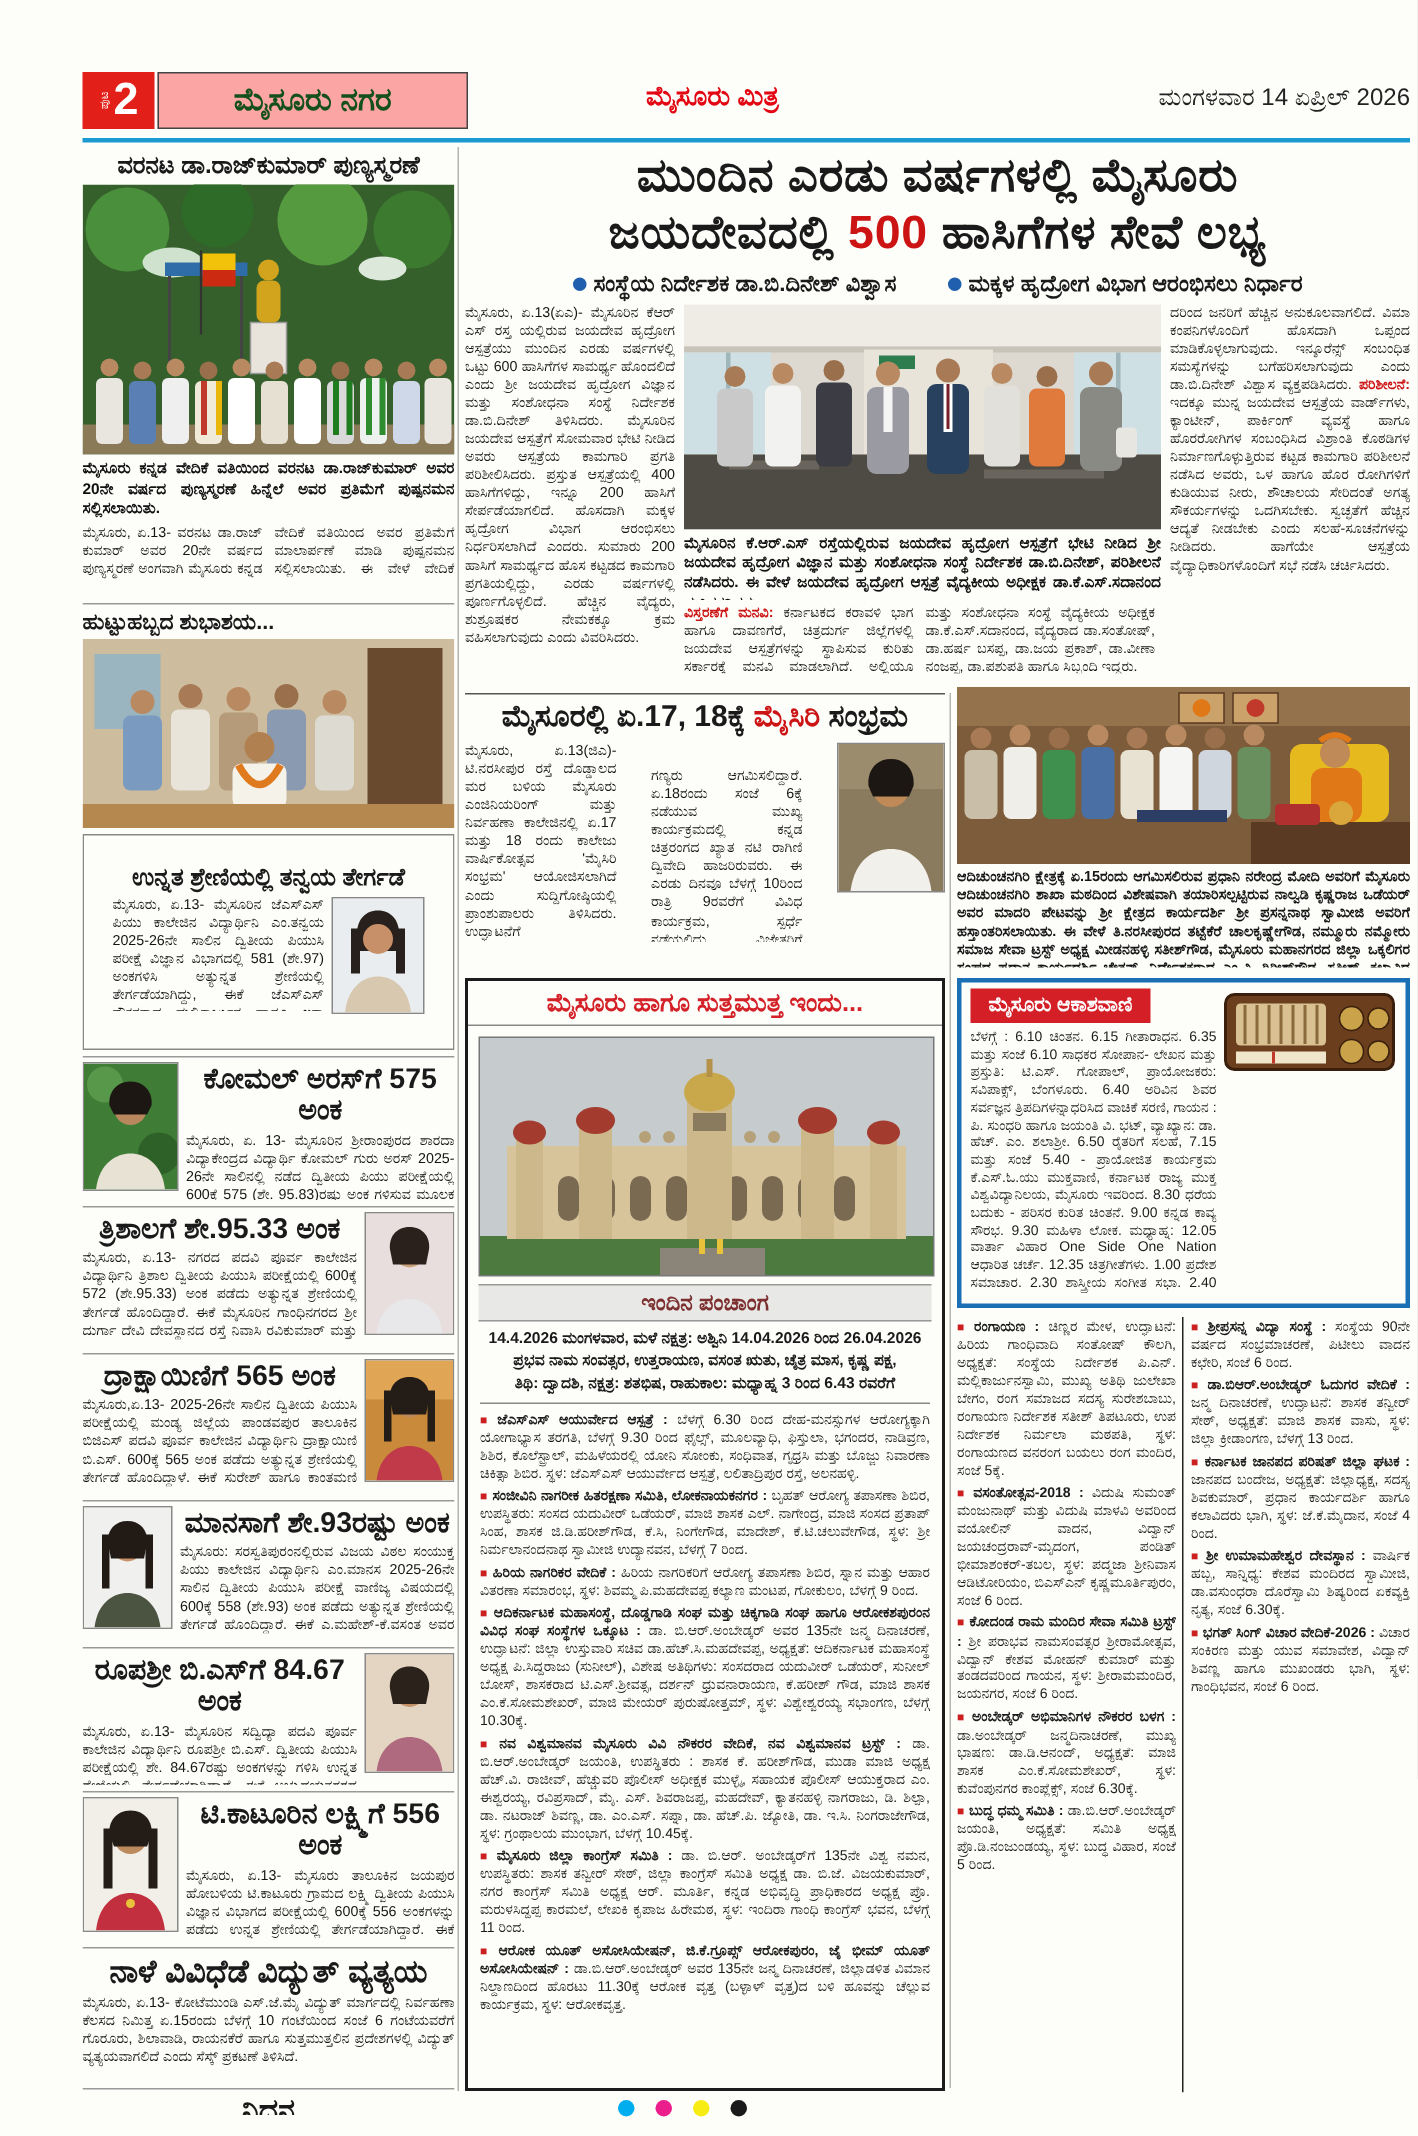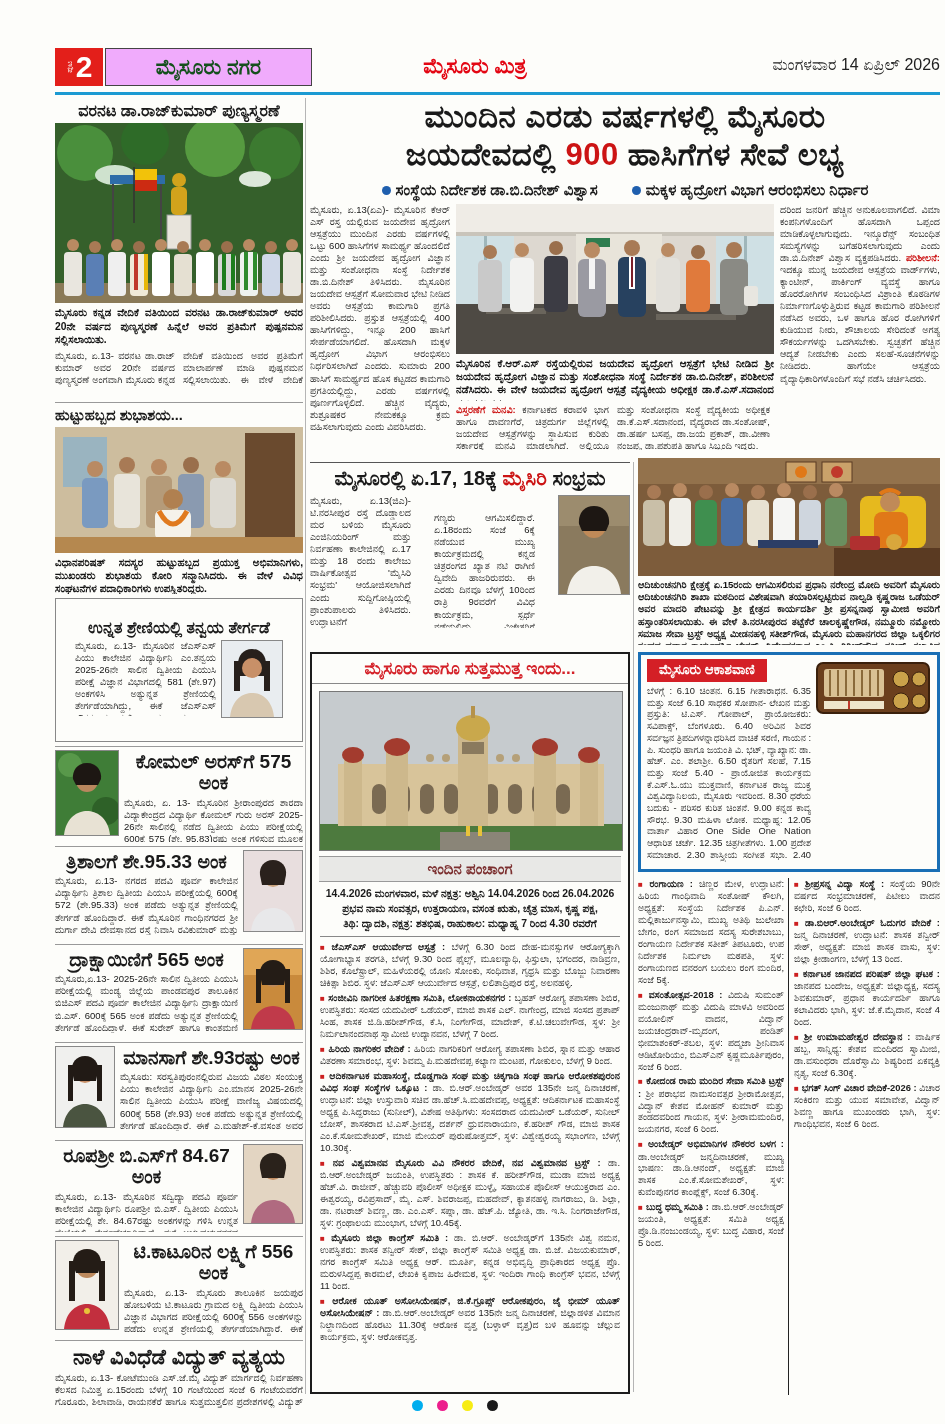--- a/index.html
+++ b/index.html
@@ -5,24 +5,24 @@
   html,body{margin:0;padding:0;background:#e9e7e2;}
   #page{position:relative;width:945px;height:1424px;background:#fdfdfa;margin:0 auto;
         font-family:"Liberation Sans","DejaVu Sans",sans-serif;color:#1a1a1a;overflow:hidden;}
   .abs{position:absolute;}
   
   .hdr{position:absolute;left:55px;top:46px;width:885px;height:44px;}
   .pagebox{position:absolute;left:0;top:2px;width:48px;height:38px;background:#e31f1a;color:#fff;
            display:flex;align-items:center;justify-content:center;gap:2px;}
   .plabel{font-size:8px;writing-mode:vertical-rl;transform:rotate(180deg);line-height:1;}
   .pnum{font-size:30px;font-weight:bold;line-height:1;}
-  .secbox{position:absolute;left:50px;top:2px;width:205px;height:36px;background:#f0abfc;border:1px solid #444;
+  .secbox{position:absolute;left:50px;top:2px;width:205px;height:36px;background:#fca5a5;border:1px solid #444;
           color:#14501c;font-weight:bold;font-size:21px;display:flex;align-items:center;justify-content:center;}
   .masthead{position:absolute;left:330px;top:8px;width:180px;text-align:center;color:#e30613;
-            font-weight:bold;font-size:21px;}
+            font-weight:bold;font-size:18px;}
   .hdate{position:absolute;right:0;top:10px;font-size:16px;color:#222;}
   .hrule{position:absolute;left:55px;top:92px;width:885px;height:3px;background:#1b9ad2;}
   
   .jtext{font-size:9.5px;line-height:1.27;text-align:justify;color:#151515;overflow:hidden;}
   .cap{font-size:10.3px;line-height:1.3;font-weight:bold;text-align:justify;color:#111;overflow:hidden;}
   .red{color:#cc1414;}
   .lead-red{color:#cc1414;font-weight:bold;}
   .photo{display:block;}
   
   #leftrail{position:absolute;left:55px;top:98px;width:248px;height:1312px;overflow:hidden;}
@@ -168,21 +168,20 @@
           <circle cx="136" cy="38" r="8" fill="#9a6f4c"></circle>
             <rect x="123" y="47" width="26" height="54" rx="5" fill="#8a9ab0"></rect>
           <circle cx="168" cy="42" r="8" fill="#b98a62"></circle>
             <rect x="155" y="51" width="26" height="50" rx="5" fill="#dddad2"></rect>
           <circle cx="118" cy="72" r="10" fill="#b08050"></circle>
             <rect x="100" y="83" width="36" height="30" rx="6" fill="#f5f2ea"></rect>
           <path d="M104 84 q14 26 28 0" stroke="#e07a1e" stroke-width="5" fill="none"></path>
         </g>
         <rect x="0" y="110" width="248" height="16" fill="#b5884f"></rect>
       </svg>
-      <div class="cap" style="margin:3px 0;height:38px;">ವಿಧಾನಪರಿಷತ್ ಸದಸ್ಯರ ಹುಟ್ಟುಹಬ್ಬದ ಪ್ರಯುಕ್ತ ಅಭಿಮಾನಿಗಳು, ಮುಖಂಡರು ಶುಭಾಶಯ ಕೋರಿ ಸನ್ಮಾನಿಸಿದರು. ಈ ವೇಳೆ ವಿವಿಧ ಸಂಘಟನೆಗಳ ಪದಾಧಿಕಾರಿಗಳು ಉಪಸ್ಥಿತರಿದ್ದರು.</div>
     </div>
 
     <div class="lsec" style="border:1px solid #888;padding:19px;height:104px;">
       <div class="lhead">ಉನ್ನತ ಶ್ರೇಣಿಯಲ್ಲಿ ತನ್ವಯ ತೇರ್ಗಡೆ</div>
       <div class="resflex">
         <p class="jtext" style="margin:0;height:76px;">ಮೈಸೂರು, ಏ.13- ಮೈಸೂರಿನ ಜೆಎಸ್‌ಎಸ್ ಪಿಯು ಕಾಲೇಜಿನ ವಿದ್ಯಾರ್ಥಿನಿ ಎಂ.ತನ್ವಯ 2025-26ನೇ ಸಾಲಿನ ದ್ವಿತೀಯ ಪಿಯುಸಿ ಪರೀಕ್ಷೆ ವಿಜ್ಞಾನ ವಿಭಾಗದಲ್ಲಿ 581 (ಶೇ.97) ಅಂಕಗಳಿಸಿ ಅತ್ಯುನ್ನತ ಶ್ರೇಣಿಯಲ್ಲಿ ತೇರ್ಗಡೆಯಾಗಿದ್ದು, ಈಕೆ ಜೆಎಸ್‌ಎಸ್ ನೌಕರರಾದ ಮಲ್ಲಿಕಾರ್ಜುನ ಹಾಗೂ ಲತಾ ದಂಪತಿಯ ಪುತ್ರಿ.</p>
         <svg class="pf" width="60" height="76" viewBox="0 0 60 76">
           <rect width="60" height="76" fill="#e9edf0"></rect>
             <path d="M30 8c-9 0-14 7-14 15l2 12h24l2-12c0-8-5-15-14-15z" fill="#27201c"></path>
           <circle cx="30" cy="27" r="10" fill="#c89068"></circle>
@@ -302,21 +301,21 @@
       <div class="obit-title">ನಿಧನ</div>
 
     </div>
 
   </div>
 
   <div id="topstory">
     <div class="tsh">ಮುಂದಿನ ಎರಡು ವರ್ಷಗಳಲ್ಲಿ ಮೈಸೂರು</div>
     <div class="tsh">
       <span>ಜಯದೇವದಲ್ಲಿ</span>
-      <span class="red">900</span>
+      <span class="red">500</span>
       <span>ಹಾಸಿಗೆಗಳ ಸೇವೆ ಲಭ್ಯ</span>
     </div>
     <div class="subs">
       <span><span class="bdot"></span><span>ಸಂಸ್ಥೆಯ ನಿರ್ದೇಶಕ ಡಾ.ಬಿ.ದಿನೇಶ್ ವಿಶ್ವಾಸ</span></span>
       <span><span class="bdot"></span><span>ಮಕ್ಕಳ ಹೃದ್ರೋಗ ವಿಭಾಗ ಆರಂಭಿಸಲು ನಿರ್ಧಾರ</span></span>
     </div>
     <div class="tsbody">
       <div class="tscol" style="width:140px;flex:0 0 auto;">
         <p class="jtext" style="margin:0;height:250px;">ಮೈಸೂರು, ಏ.13(ಏಎ)- ಮೈಸೂರಿನ ಕೆಆರ್ ಎಸ್ ರಸ್ತ ಯಲ್ಲಿರುವ ಜಯದೇವ ಹೃದ್ರೋಗ ಆಸ್ಪತ್ರೆಯು ಮುಂದಿನ ಎರಡು ವರ್ಷಗಳಲ್ಲಿ ಒಟ್ಟು 600 ಹಾಸಿಗೆಗಳ ಸಾಮರ್ಥ್ಯ ಹೊಂದಲಿದೆ ಎಂದು ಶ್ರೀ ಜಯದೇವ ಹೃದ್ರೋಗ ವಿಜ್ಞಾನ ಮತ್ತು ಸಂಶೋಧನಾ ಸಂಸ್ಥೆ ನಿರ್ದೇಶಕ ಡಾ.ಬಿ.ದಿನೇಶ್ ತಿಳಿಸಿದರು. ಮೈಸೂರಿನ ಜಯದೇವ ಆಸ್ಪತ್ರೆಗೆ ಸೋಮವಾರ ಭೇಟಿ ನೀಡಿದ ಅವರು ಆಸ್ಪತ್ರೆಯ ಕಾಮಗಾರಿ ಪ್ರಗತಿ ಪರಿಶೀಲಿಸಿದರು. ಪ್ರಸ್ತುತ ಆಸ್ಪತ್ರೆಯಲ್ಲಿ 400 ಹಾಸಿಗೆಗಳಿದ್ದು, ಇನ್ನೂ 200 ಹಾಸಿಗೆ ಸೇರ್ಪಡೆಯಾಗಲಿದೆ. ಹೊಸದಾಗಿ ಮಕ್ಕಳ ಹೃದ್ರೋಗ ವಿಭಾಗ ಆರಂಭಿಸಲು ನಿರ್ಧರಿಸಲಾಗಿದೆ ಎಂದರು. ಸುಮಾರು 200 ಹಾಸಿಗೆ ಸಾಮರ್ಥ್ಯದ ಹೊಸ ಕಟ್ಟಡದ ಕಾಮಗಾರಿ ಪ್ರಗತಿಯಲ್ಲಿದ್ದು, ಎರಡು ವರ್ಷಗಳಲ್ಲಿ ಪೂರ್ಣಗೊಳ್ಳಲಿದೆ. ಹೆಚ್ಚಿನ ವೈದ್ಯರು, ಶುಶ್ರೂಷಕರ ನೇಮಕಕ್ಕೂ ಕ್ರಮ ವಹಿಸಲಾಗುವುದು ಎಂದು ವಿವರಿಸಿದರು.</p>
       </div>
@@ -465,21 +464,21 @@
           <circle cx="180" cy="66" r="4"></circle>
           <circle cx="196" cy="66" r="4"></circle>
       </g>
       <rect x="146" y="134" width="4" height="10" fill="#e8c23a"></rect>
         <rect x="158" y="134" width="4" height="10" fill="#e8c23a"></rect>
     </svg>
     <div class="panbar">ಇಂದಿನ ಪಂಚಾಂಗ</div>
     <div class="pantext">
       <div>14.4.2026 ಮಂಗಳವಾರ, ಮಳೆ ನಕ್ಷತ್ರ: ಅಶ್ವಿನಿ 14.04.2026 ರಿಂದ 26.04.2026</div>
       <div>ಪ್ರಭವ ನಾಮ ಸಂವತ್ಸರ, ಉತ್ತರಾಯಣ, ವಸಂತ ಋತು, ಚೈತ್ರ ಮಾಸ, ಕೃಷ್ಣ ಪಕ್ಷ,</div>
-      <div>ತಿಥಿ: ದ್ವಾದಶಿ, ನಕ್ಷತ್ರ: ಶತಭಿಷ, ರಾಹುಕಾಲ: ಮಧ್ಯಾಹ್ನ 7 ರಿಂದ 4.30 ರವರೆಗೆ</div>
+      <div>ತಿಥಿ: ದ್ವಾದಶಿ, ನಕ್ಷತ್ರ: ಶತಭಿಷ, ರಾಹುಕಾಲ: ಮಧ್ಯಾಹ್ನ 3 ರಿಂದ 6.43 ರವರೆಗೆ</div>
     </div>
     <div class="tb-list">
       <div class="entry"><span class="sq">■</span><b>ಜೆಎಸ್‌ಎಸ್ ಆಯುರ್ವೇದ ಆಸ್ಪತ್ರೆ :</b> <span>ಬೆಳಗ್ಗೆ 6.30 ರಿಂದ ದೇಹ-ಮನಸ್ಸುಗಳ ಆರೋಗ್ಯಕ್ಕಾಗಿ ಯೋಗಾಭ್ಯಾಸ ತರಗತಿ, ಬೆಳಗ್ಗೆ 9.30 ರಿಂದ ಫೈಲ್ಸ್, ಮೂಲವ್ಯಾಧಿ, ಫಿಸ್ತುಲಾ, ಭಗಂದರ, ನಾಡಿವ್ರಣ, ಶಿಶಿರ, ಕೊಲೆಸ್ಟ್ರಾಲ್, ಮಹಿಳೆಯರಲ್ಲಿ ಯೋನಿ ಸೋಂಕು, ಸಂಧಿವಾತ, ಗೃಧ್ರಸಿ ಮತ್ತು ಬೊಜ್ಜು ನಿವಾರಣಾ ಚಿಕಿತ್ಸಾ ಶಿಬಿರ. ಸ್ಥಳ: ಜೆಎಸ್‌ಎಸ್ ಆಯುರ್ವೇದ ಆಸ್ಪತ್ರೆ, ಲಲಿತಾದ್ರಿಪುರ ರಸ್ತೆ, ಅಲನಹಳ್ಳಿ.</span></div>
       <div class="entry"><span class="sq">■</span><b>ಸಂಜೀವಿನಿ ನಾಗರೀಕ ಹಿತರಕ್ಷಣಾ ಸಮಿತಿ, ಲೋಕನಾಯಕನಗರ :</b> <span>ಬೃಹತ್ ಆರೋಗ್ಯ ತಪಾಸಣಾ ಶಿಬಿರ, ಉಪಸ್ಥಿತರು: ಸಂಸದ ಯದುವೀರ್ ಒಡೆಯರ್, ಮಾಜಿ ಶಾಸಕ ಎಲ್. ನಾಗೇಂದ್ರ, ಮಾಜಿ ಸಂಸದ ಪ್ರತಾಪ್ ಸಿಂಹ, ಶಾಸಕ ಜಿ.ಡಿ.ಹರೀಶ್‌ಗೌಡ, ಕೆ.ಸಿ, ನಿಂಗೇಗೌಡ, ಮಾದೇಶ್, ಕೆ.ಟಿ.ಚಲುವೇಗೌಡ, ಸ್ಥಳ: ಶ್ರೀ ನಿರ್ಮಲಾನಂದನಾಥ ಸ್ವಾಮೀಜಿ ಉದ್ಯಾನವನ, ಬೆಳಗ್ಗೆ 7 ರಿಂದ.</span></div>
       <div class="entry"><span class="sq">■</span><b>ಹಿರಿಯ ನಾಗರಿಕರ ವೇದಿಕೆ :</b> <span>ಹಿರಿಯ ನಾಗರಿಕರಿಗೆ ಆರೋಗ್ಯ ತಪಾಸಣಾ ಶಿಬಿರ, ಸ್ನಾನ ಮತ್ತು ಆಹಾರ ವಿತರಣಾ ಸಮಾರಂಭ, ಸ್ಥಳ: ಶಿವಮ್ಮ ಪಿ.ಮಹದೇವಪ್ಪ ಕಲ್ಯಾಣ ಮಂಟಪ, ಗೋಕುಲಂ, ಬೆಳಗ್ಗೆ 9 ರಿಂದ.</span></div>
       <div class="entry"><span class="sq">■</span><b>ಆದಿಕರ್ನಾಟಕ ಮಹಾಸಂಸ್ಥೆ, ದೊಡ್ಡಗಾಡಿ ಸಂಘ ಮತ್ತು ಚಿಕ್ಕಗಾಡಿ ಸಂಘ ಹಾಗೂ ಆರೋಕಶಪುರಂನ ವಿವಿಧ ಸಂಘ ಸಂಸ್ಥೆಗಳ ಒಕ್ಕೂಟ :</b> <span>ಡಾ. ಬಿ.ಆರ್.ಅಂಬೇಡ್ಕರ್ ಅವರ 135ನೇ ಜನ್ಮ ದಿನಾಚರಣೆ, ಉದ್ಘಾಟನೆ: ಜಿಲ್ಲಾ ಉಸ್ತುವಾರಿ ಸಚಿವ ಡಾ.ಹೆಚ್.ಸಿ.ಮಹದೇವಪ್ಪ, ಅಧ್ಯಕ್ಷತೆ: ಆದಿಕರ್ನಾಟಕ ಮಹಾಸಂಸ್ಥೆ ಅಧ್ಯಕ್ಷ ಪಿ.ಸಿದ್ದರಾಜು (ಸುನೀಲ್), ವಿಶೇಷ ಅತಿಥಿಗಳು: ಸಂಸದರಾದ ಯದುವೀರ್ ಒಡೆಯರ್, ಸುನೀಲ್ ಬೋಸ್, ಶಾಸಕರಾದ ಟಿ.ಎಸ್.ಶ್ರೀವತ್ಸ, ದರ್ಶನ್ ಧ್ರುವನಾರಾಯಣ, ಕೆ.ಹರೀಶ್ ಗೌಡ, ಮಾಜಿ ಶಾಸಕ ಎಂ.ಕೆ.ಸೋಮಶೇಖರ್, ಮಾಜಿ ಮೇಯರ್ ಪುರುಷೋತ್ತಮ್, ಸ್ಥಳ: ವಿಶ್ವೇಶ್ವರಯ್ಯ ಸಭಾಂಗಣ, ಬೆಳಗ್ಗೆ 10.30ಕ್ಕೆ.</span></div>
       <div class="entry"><span class="sq">■</span><b>ನವ ವಿಶ್ವಮಾನವ ಮೈಸೂರು ವಿವಿ ನೌಕರರ ವೇದಿಕೆ, ನವ ವಿಶ್ವಮಾನವ ಟ್ರಸ್ಟ್ :</b> <span>ಡಾ. ಬಿ.ಆರ್.ಅಂಬೇಡ್ಕರ್ ಜಯಂತಿ, ಉಪಸ್ಥಿತರು : ಶಾಸಕ ಕೆ. ಹರೀಶ್‌ಗೌಡ, ಮುಡಾ ಮಾಜಿ ಅಧ್ಯಕ್ಷ ಹೆಚ್.ವಿ. ರಾಜೀವ್, ಹೆಚ್ಚುವರಿ ಪೊಲೀಸ್ ಅಧೀಕ್ಷಕ ಮುಳ್ಳೈ, ಸಹಾಯಕ ಪೊಲೀಸ್ ಆಯುಕ್ತರಾದ ಎಂ. ಈಶ್ವರಯ್ಯ, ರವಿಪ್ರಸಾದ್, ಮೈ. ಎಸ್. ಶಿವರಾಜಪ್ಪ, ಮಹದೇವ್, ಕ್ಯಾತನಹಳ್ಳಿ ನಾಗರಾಜು, ಡಿ. ಶಿಲ್ಪಾ, ಡಾ. ನಟರಾಜ್ ಶಿವಣ್ಣ, ಡಾ. ಎಂ.ಎಸ್. ಸಪ್ನಾ, ಡಾ. ಹೆಚ್.ಪಿ. ಜ್ಯೋತಿ, ಡಾ. ಇ.ಸಿ. ನಿಂಗರಾಜೇಗೌಡ, ಸ್ಥಳ: ಗ್ರಂಥಾಲಯ ಮುಂಭಾಗ, ಬೆಳಗ್ಗೆ 10.45ಕ್ಕೆ.</span></div>
       <div class="entry"><span class="sq">■</span><b>ಮೈಸೂರು ಜಿಲ್ಲಾ ಕಾಂಗ್ರೆಸ್ ಸಮಿತಿ :</b> <span>ಡಾ. ಬಿ.ಆರ್. ಅಂಬೇಡ್ಕರ್‌ಗೆ 135ನೇ ವಿಶ್ವ ನಮನ, ಉಪಸ್ಥಿತರು: ಶಾಸಕ ತನ್ವೀರ್ ಸೇಠ್, ಜಿಲ್ಲಾ ಕಾಂಗ್ರೆಸ್ ಸಮಿತಿ ಅಧ್ಯಕ್ಷ ಡಾ. ಬಿ.ಜೆ. ವಿಜಯಕುಮಾರ್, ನಗರ ಕಾಂಗ್ರೆಸ್ ಸಮಿತಿ ಅಧ್ಯಕ್ಷ ಆರ್. ಮೂರ್ತಿ, ಕನ್ನಡ ಅಭಿವೃದ್ಧಿ ಪ್ರಾಧಿಕಾರದ ಅಧ್ಯಕ್ಷ ಪ್ರೊ. ಮರುಳಸಿದ್ದಪ್ಪ ಕಾರಮಲೆ, ಲೇಖಕಿ ಕೃಪಾಜ ಹಿರೇಮಠ, ಸ್ಥಳ: ಇಂದಿರಾ ಗಾಂಧಿ ಕಾಂಗ್ರೆಸ್ ಭವನ, ಬೆಳಗ್ಗೆ 11 ರಿಂದ.</span></div>
       <div class="entry"><span class="sq">■</span><b>ಆರೋಕ ಯೂತ್ ಅಸೋಸಿಯೇಷನ್, ಜಿ.ಕೆ.ಗ್ರೂಪ್ಸ್ ಆರೋಕಪುರಂ, ಜೈ ಭೀಮ್ ಯೂತ್ ಅಸೋಸಿಯೇಷನ್ :</b> <span>ಡಾ.ಬಿ.ಆರ್.ಅಂಬೇಡ್ಕರ್ ಅವರ 135ನೇ ಜನ್ಮ ದಿನಾಚರಣೆ, ಜಿಲ್ಲಾಡಳಿತ ವಿಮಾನ ನಿಲ್ದಾಣದಿಂದ ಹೊರಟು 11.30ಕ್ಕೆ ಆರೋಕ ವೃತ್ತ (ಬಳ್ಳಾಳ್ ವೃತ್ತ)ದ ಬಳಿ ಹೂವನ್ನು ಚೆಲ್ಲುವ ಕಾರ್ಯಕ್ರಮ, ಸ್ಥಳ: ಆರೋಕವೃತ್ತ.</span></div>
     </div>

